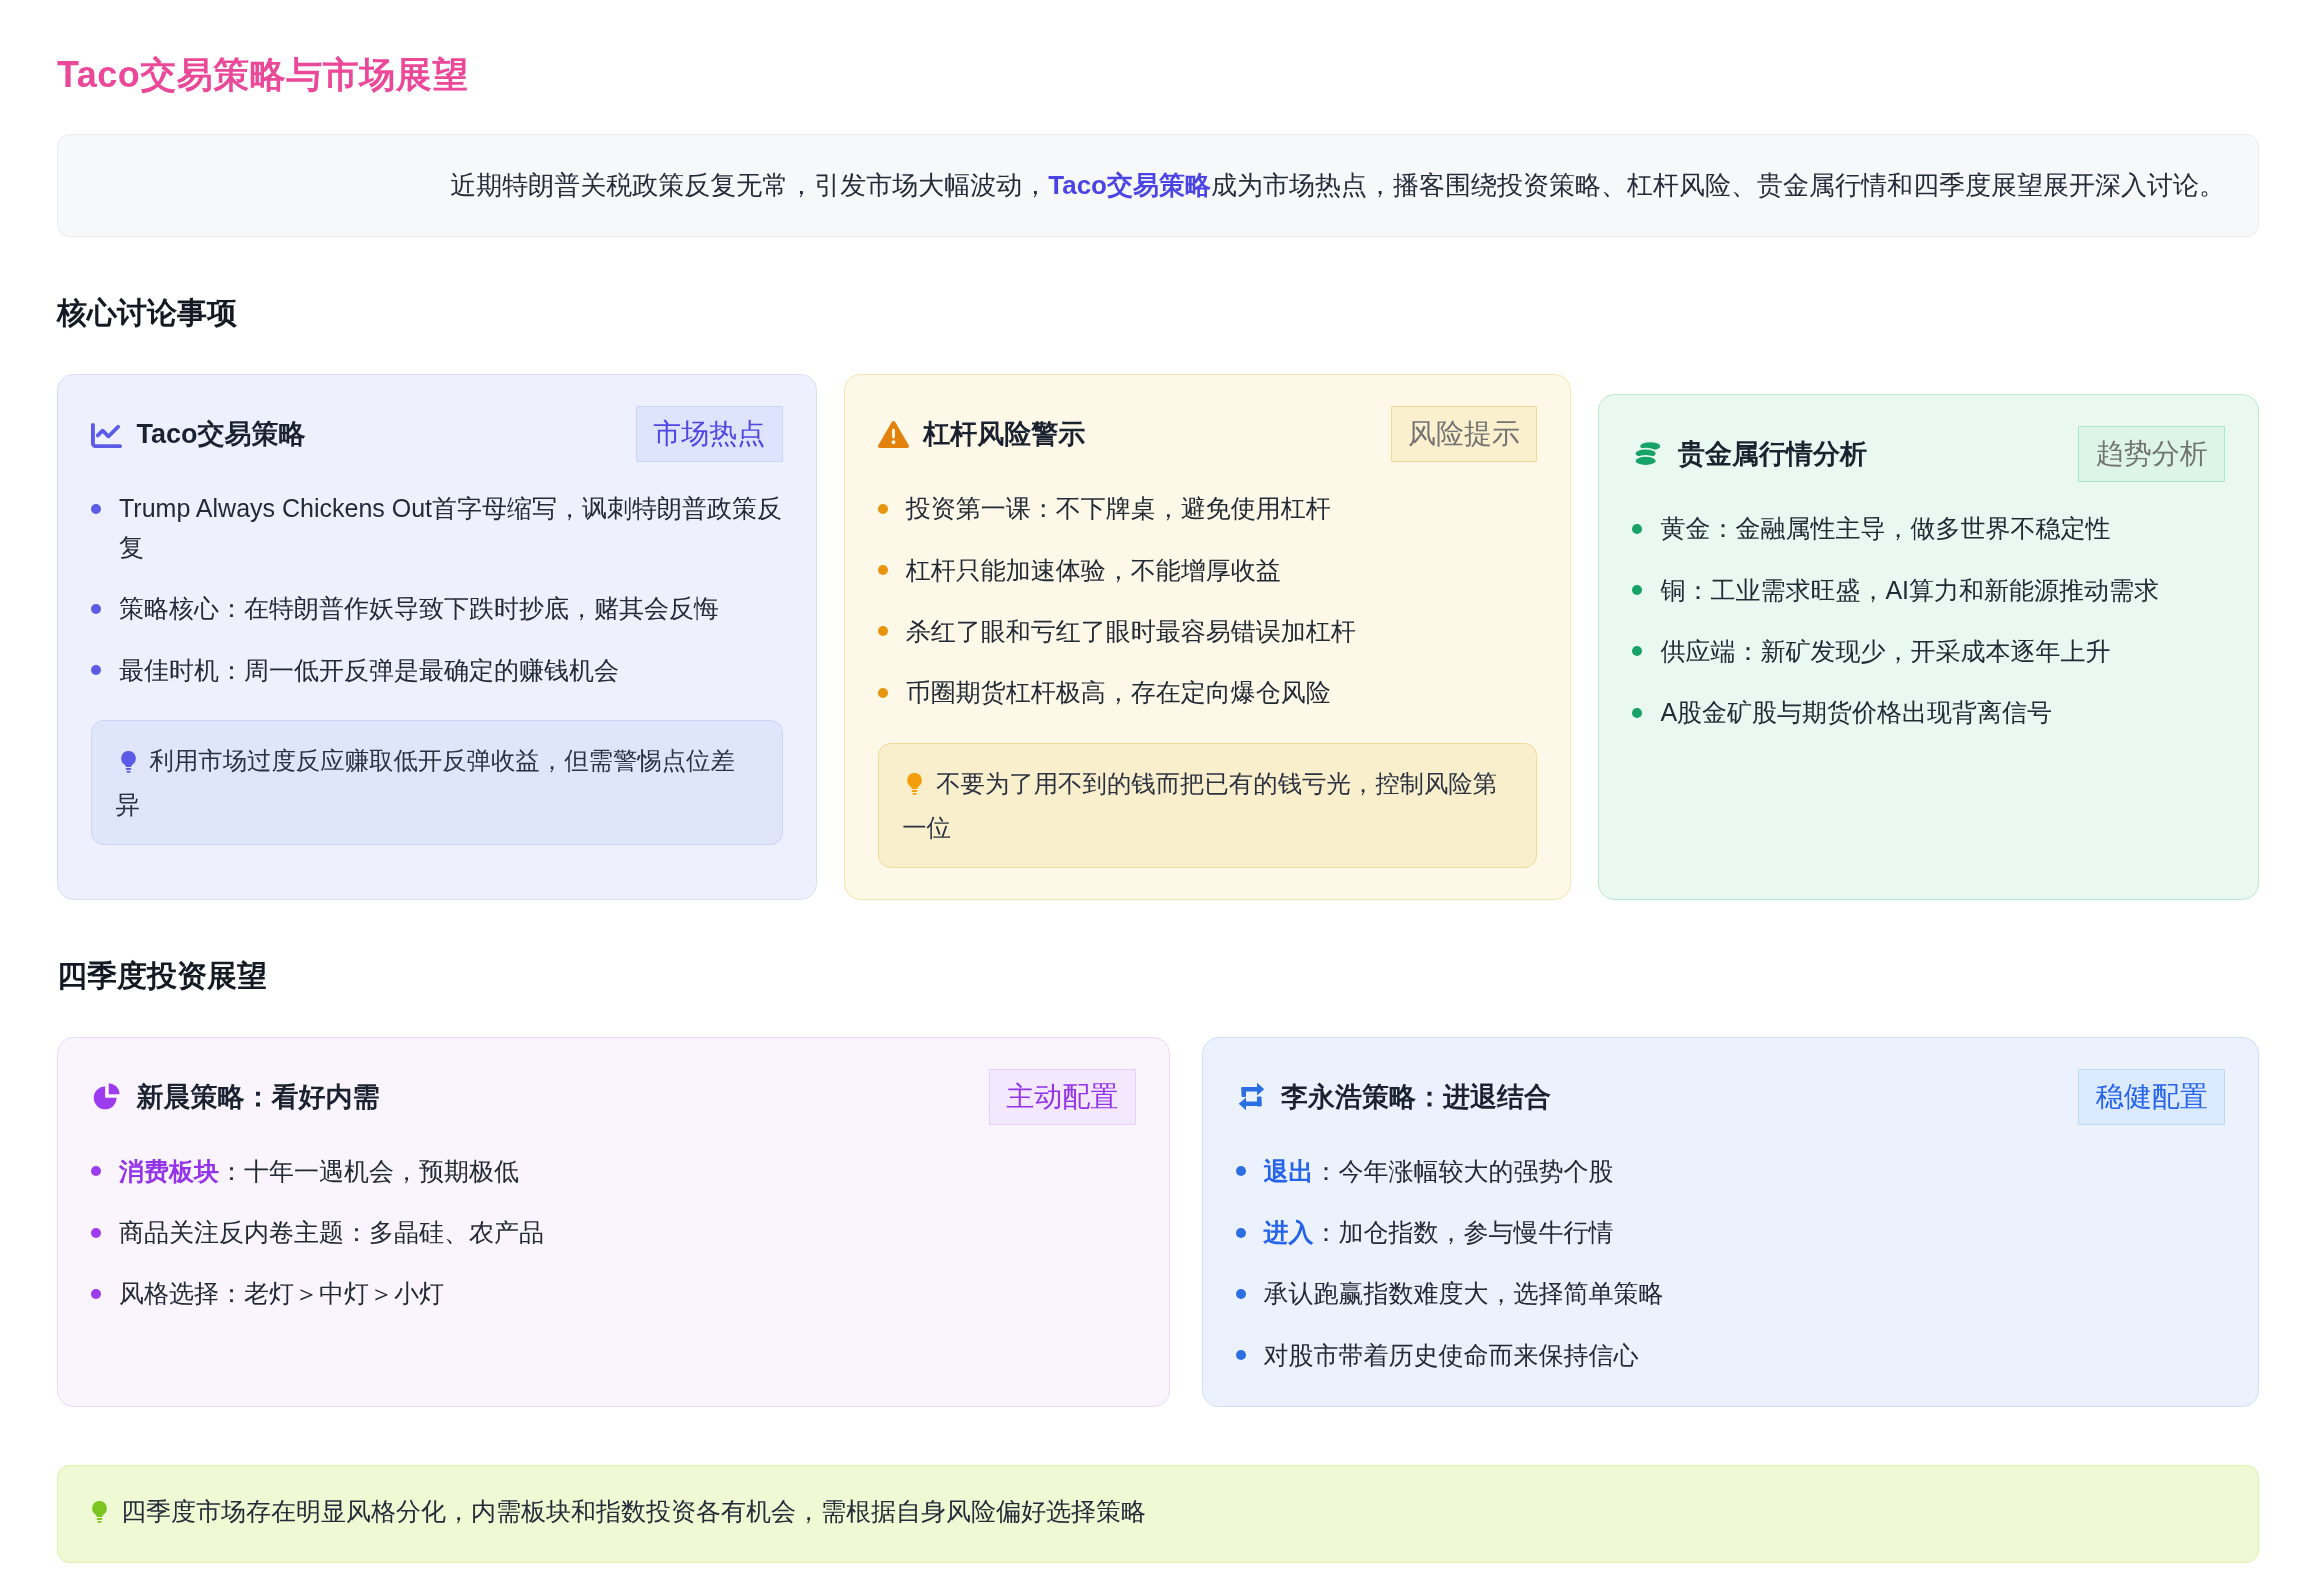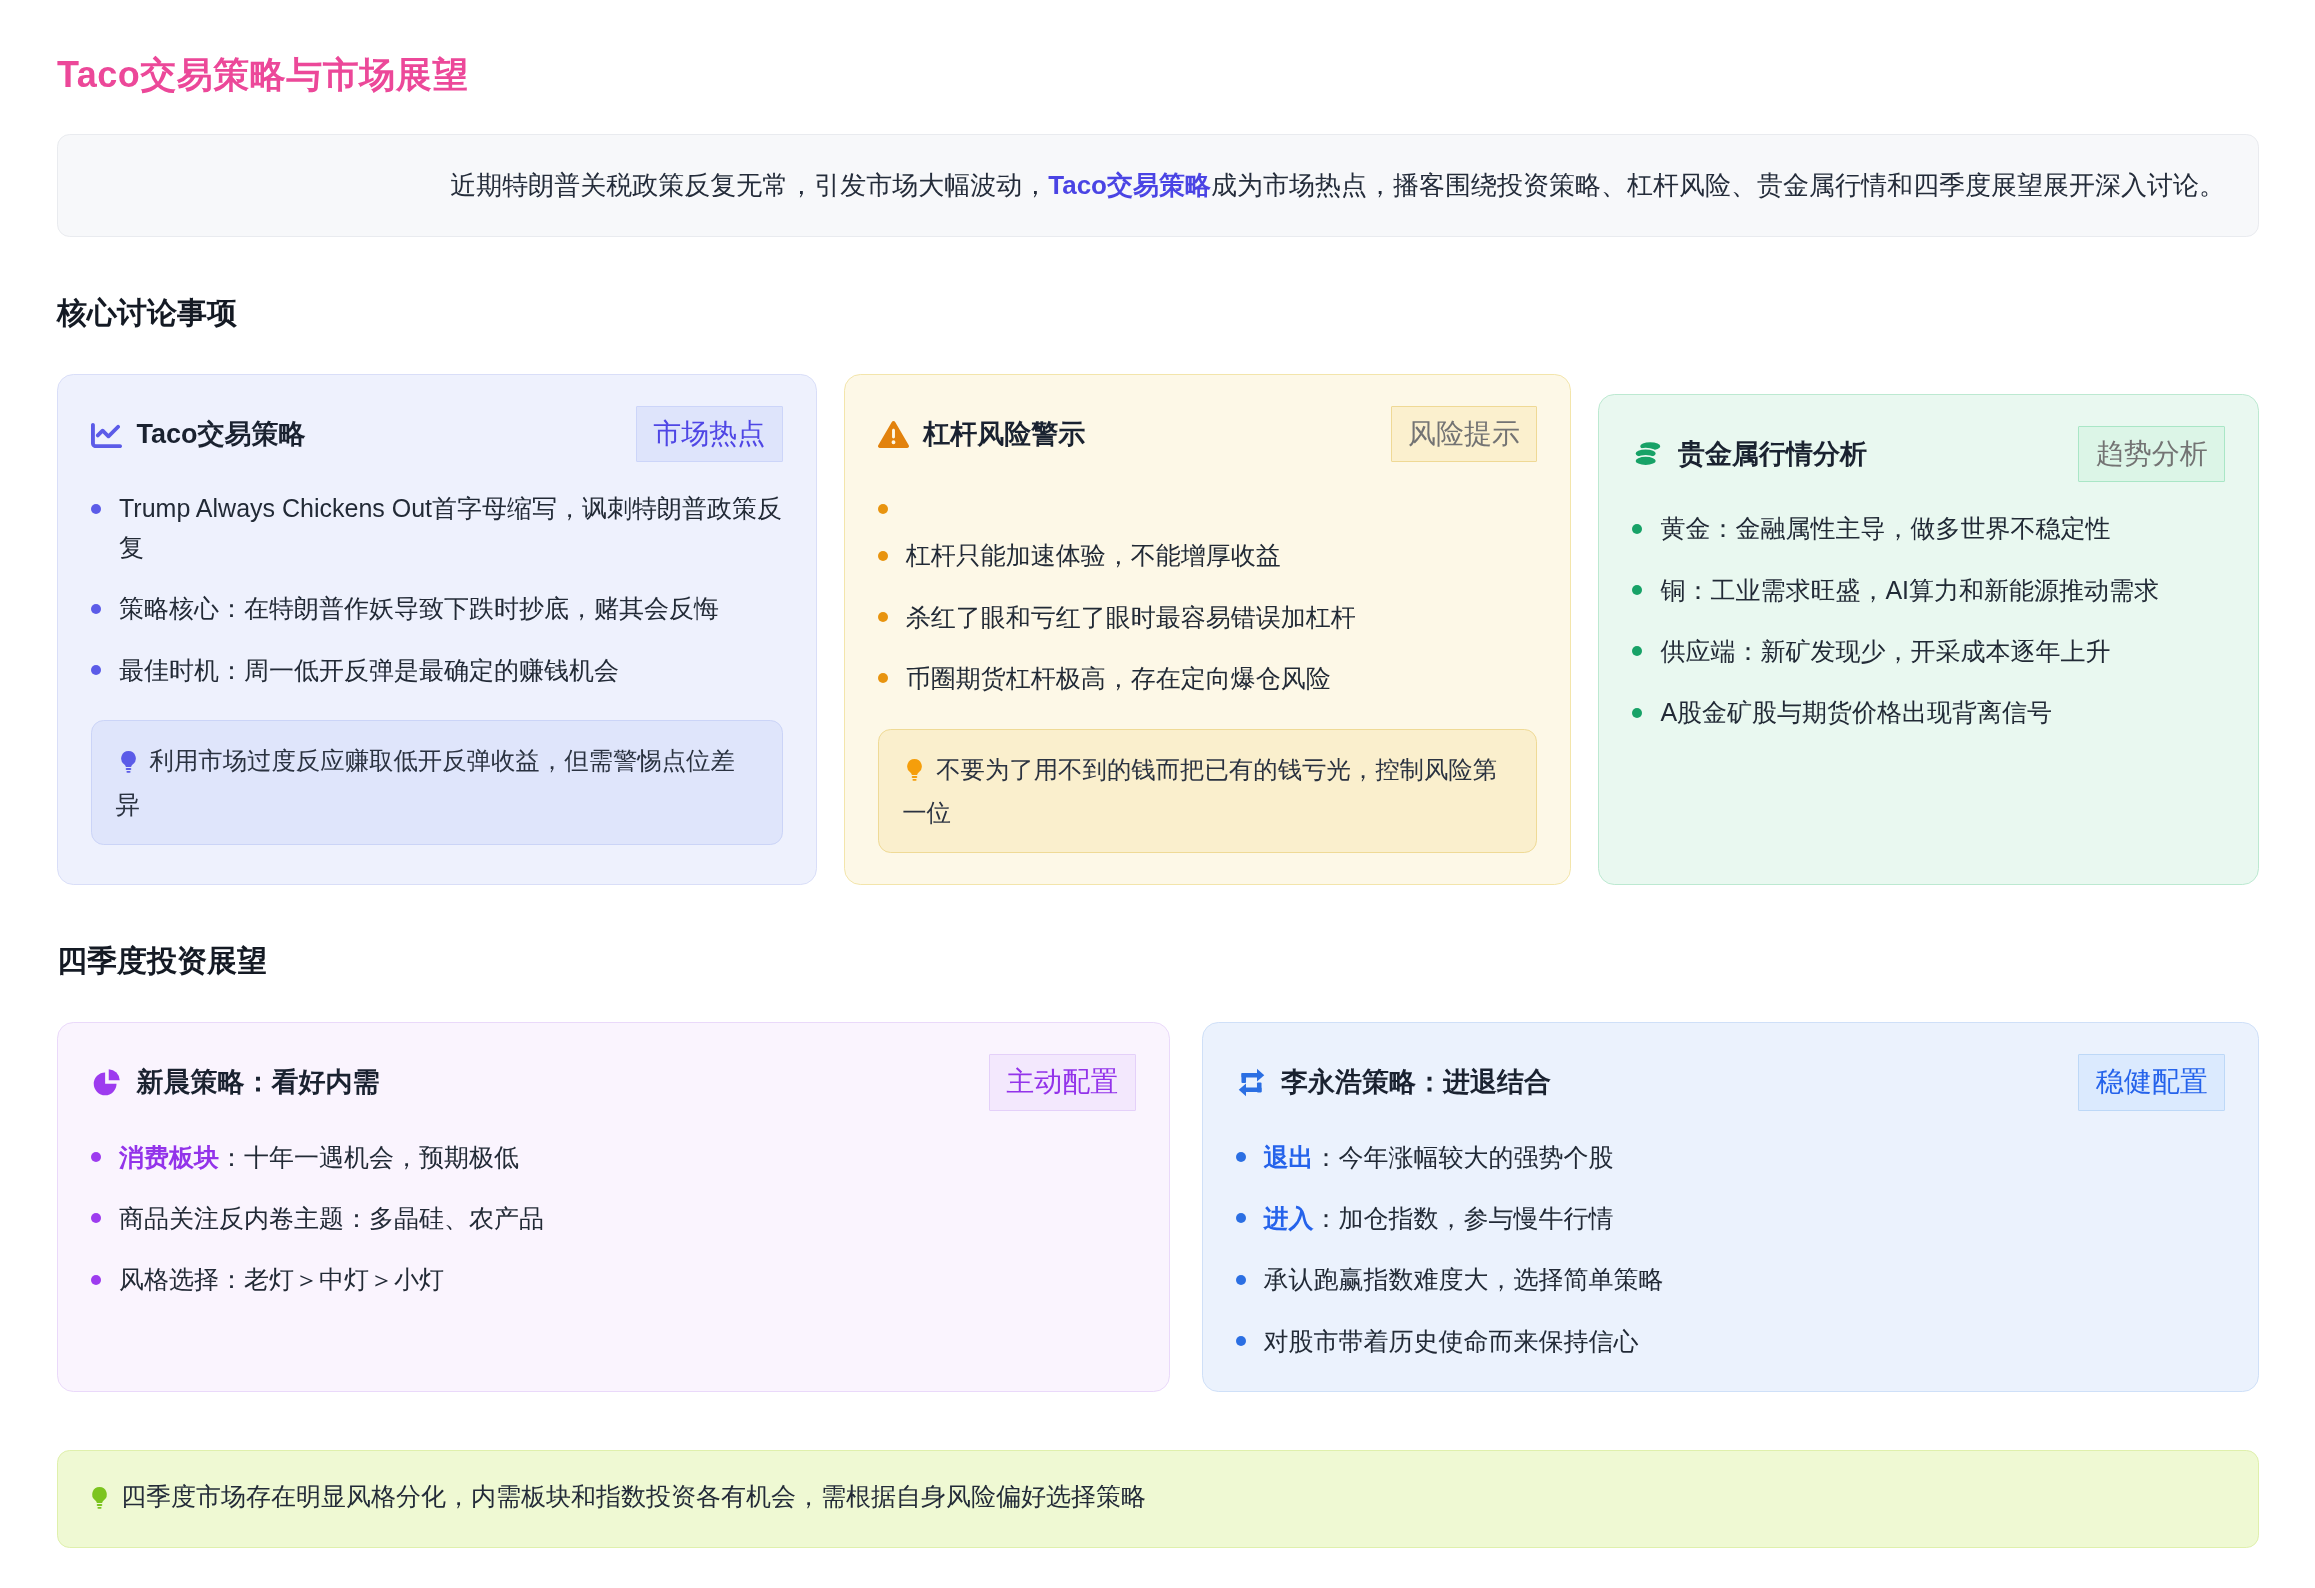--- a/index.html
+++ b/index.html
@@ -157,20 +157,21 @@
           <svg width="31" height="31" viewBox="0 0 512 512" fill="#e2820d" aria-hidden="true">
             <path d="M256 32c11.5 0 22.1 6.2 27.8 16.2l224 384c5.8 10 5.8 22.3 .1 32.2S491.5 480 480 480H32c-11.5 0-22.1-6.1-27.9-16.1s-5.7-22.2 .1-32.2l224-384C233.9 38.2 244.5 32 256 32zm0 128c-13.3 0-24 10.7-24 24V296c0 13.3 10.7 24 24 24s24-10.7 24-24V184c0-13.3-10.7-24-24-24zm32 224a32 32 0 1 0 -64 0 32 32 0 1 0 64 0z"></path>
           </svg>
         </span>
         <h3 class="card-title">杠杆风险警示</h3>
         <span class="badge badge-yellow">风险提示</span>
       </div>
       <ul class="bullets">
           <li>
             <span class="dot"></span>
+            <span class="btext">投资第一课：不下牌桌，避免使用杠杆</span>
           </li>
           <li>
             <span class="dot"></span>
             <span class="btext">杠杆只能加速体验，不能增厚收益</span>
           </li>
           <li>
             <span class="dot"></span>
             <span class="btext">杀红了眼和亏红了眼时最容易错误加杠杆</span>
           </li>
           <li>

